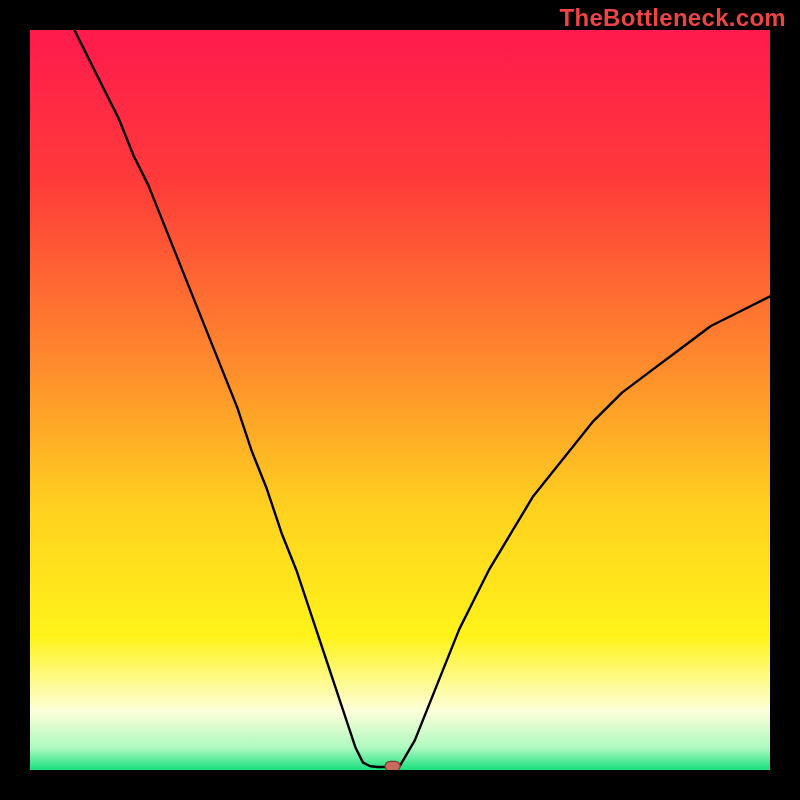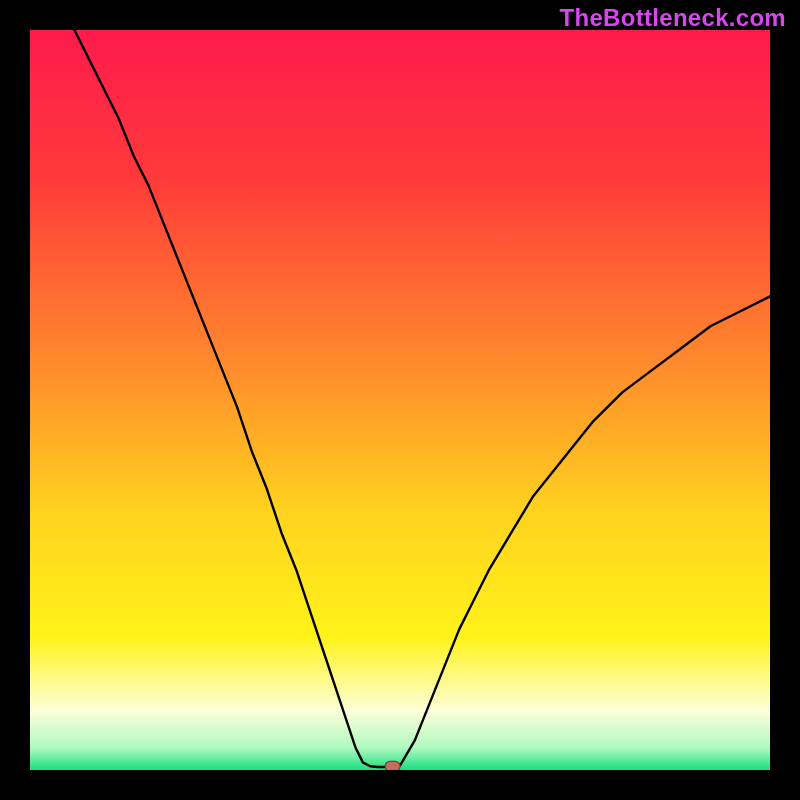--- a/index.html
+++ b/index.html
@@ -14,21 +14,21 @@
   .frame {
     position: relative;
     width: 800px;
     height: 800px;
     background: #000;
   }
   .watermark {
     position: absolute;
     top: 4px;
     right: 14px;
-    color: #d946ef;
+    color: #ef4444;
     font-size: 24px;
     font-weight: 600;
     letter-spacing: 0.3px;
     z-index: 5;
   }
   .plot-area {
     position: absolute;
     left: 30px;
     top: 30px;
     width: 740px;

